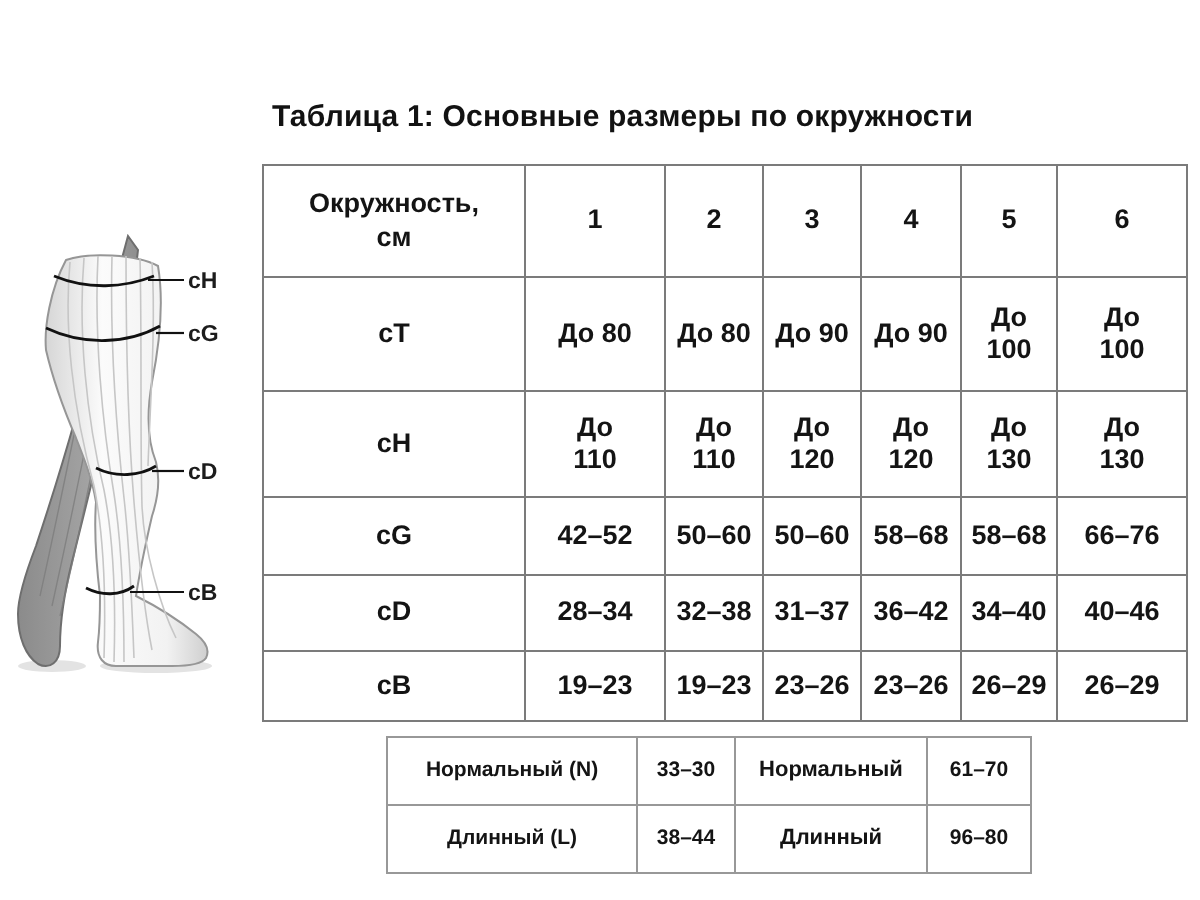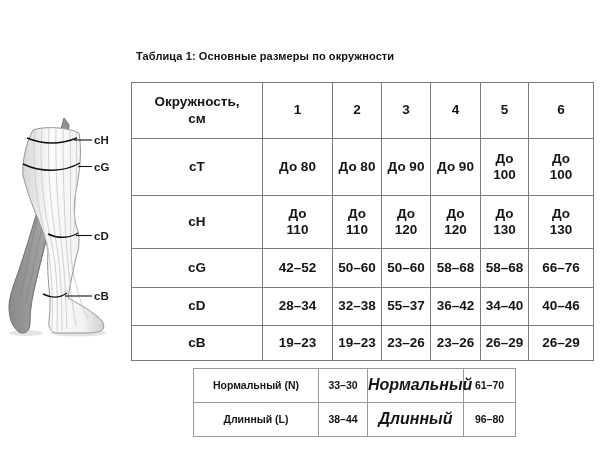--- a/index.html
+++ b/index.html
@@ -2,21 +2,21 @@
 <html><head>
 <meta charset="utf-8">
 <style>
   html,body{margin:0;padding:0;background:#fff;}
   #canvas{
     position:relative;width:600px;height:450px;background:#ffffff;
     font-family:"Liberation Sans",sans-serif;color:#151515;overflow:hidden;
   }
   
   .doc-title{
-    position:absolute;left:136px;top:50px;font-size:11px;font-weight:bold;
+    position:absolute;left:136px;top:50px;font-size:15px;font-weight:bold;
     color:#121212;white-space:nowrap;letter-spacing:.1px;
   }
   
   table{border-collapse:collapse;table-layout:fixed;border-radius:17px;}
   .main-table{
     position:absolute;left:131px;top:82px;width:462px;
     font-size:13.5px;font-weight:bold;color:#141414;
   }
   .main-table td{
     border:1px solid #7b7b7b;text-align:center;vertical-align:middle;
@@ -28,21 +28,21 @@
   .len-table{
     position:absolute;left:193px;top:368px;width:322px;
     font-size:10.5px;font-weight:bold;color:#141414;
   }
   .len-table td{
     border:1px solid #989898;text-align:center;vertical-align:middle;
     padding:0;white-space:pre-line;line-height:1.3;
   }
   .len-h{height:34px}.len-r{height:34px}
   .len-table td.topleft{text-align:left;vertical-align:top;padding:4px 0 0 8px;}
-  .len-table td.big{font-size:16px;font-style:italic;}
+  .len-table td.big{font-size:11px;}
   
   .leg-svg{position:absolute;left:2px;top:93px;}
   .leg-label{
     font-family:"Liberation Sans",sans-serif;font-size:11.5px;font-weight:600;
     fill:#1c1c1c;
   }
 </style>
 </head>
 <body>
 
@@ -166,21 +166,21 @@
         <td>50–60</td>
         <td>50–60</td>
         <td>58–68</td>
         <td>58–68</td>
         <td>66–76</td>
       </tr>
       <tr class="rh4">
         <td>cD</td>
         <td>28–34</td>
         <td>32–38</td>
-        <td>55–37</td>
+        <td>31–37</td>
         <td>36–42</td>
         <td>34–40</td>
         <td>40–46</td>
       </tr>
       <tr class="rh5">
         <td>cB</td>
         <td>19–23</td>
         <td>19–23</td>
         <td>23–26</td>
         <td>23–26</td>

